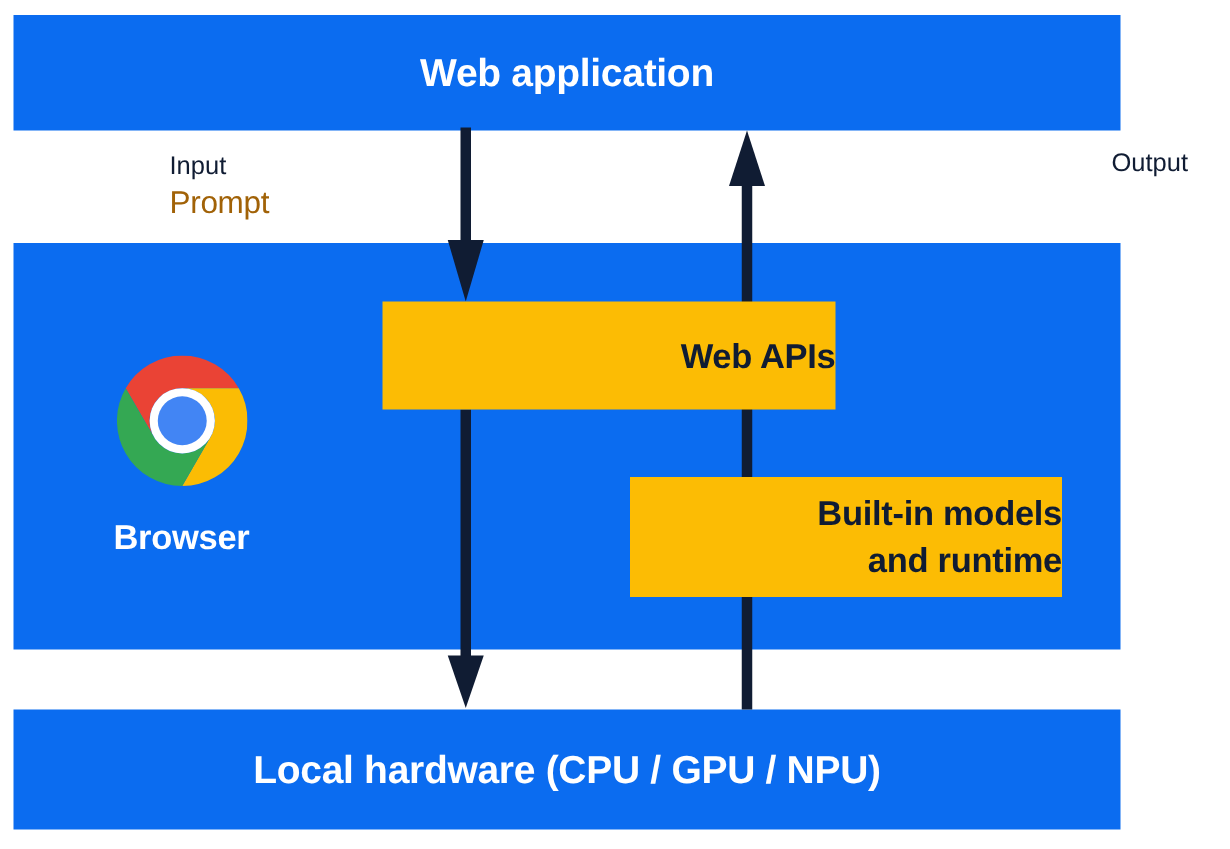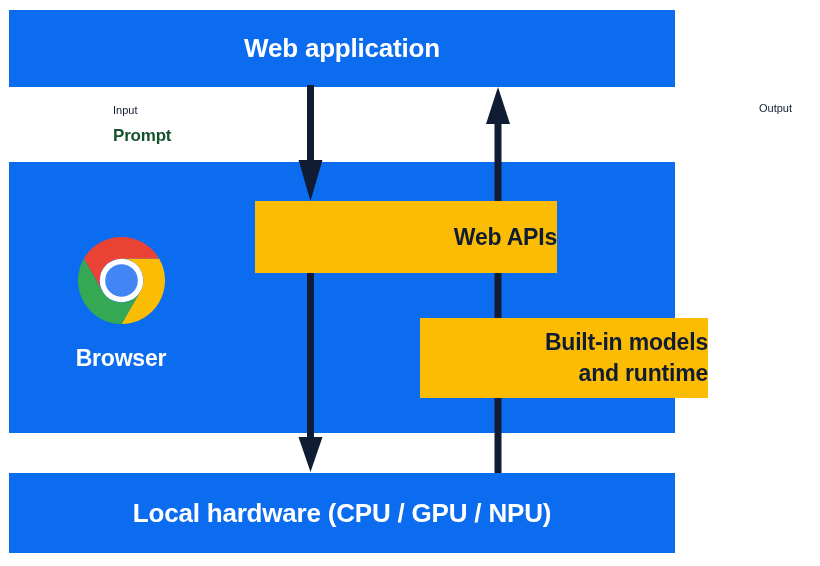--- a/index.html
+++ b/index.html
@@ -7,42 +7,42 @@
     position: relative;
     width: 820px;
     height: 566px;
     background: #ffffff;
     overflow: hidden;
     font-family: "Liberation Sans", "DejaVu Sans", sans-serif;
   }
   .bar {
     position: absolute;
     left: 9px;
-    width: 666px;
+    width: 738px;
     background: #0b6cf0;
     display: flex;
     align-items: center;
     justify-content: center;
     z-index: 1;
   }
   .bar-label {
     color: #ffffff;
     font-size: 26px;
     font-weight: 700;
     letter-spacing: -0.2px;
   }
   .top-bar    { top: 10px;  height: 77px; }
   .middle-band{ top: 162px; height: 271px; }
   .bottom-bar { top: 473px; height: 80px; }
 
   .io-block { position: absolute; z-index: 2; }
   .io-block.left  { left: 113px; top: 99px;  text-align: left; }
   .io-block.right { right: 28px; top: 97px;  text-align: right; }
-  .io-title { font-size: 11px; font-weight: 400; color: #101c33; line-height: 23px; }
-  .io-value { font-size: 17px; font-weight: 700; color: #14532d; line-height: 27px; letter-spacing: -0.2px; }
+  .io-title { font-size: 17px; font-weight: 400; color: #101c33; line-height: 23px; }
+  .io-value { font-size: 21px; font-weight: 400; color: #a16207; line-height: 27px; letter-spacing: -0.2px; }
 
   .arrow-layer {
     position: absolute; left: 0; top: 0;
     width: 820px; height: 566px;
     z-index: 2; pointer-events: none;
   }
 
   .callout {
     position: absolute;
     background: #fcbc04;

